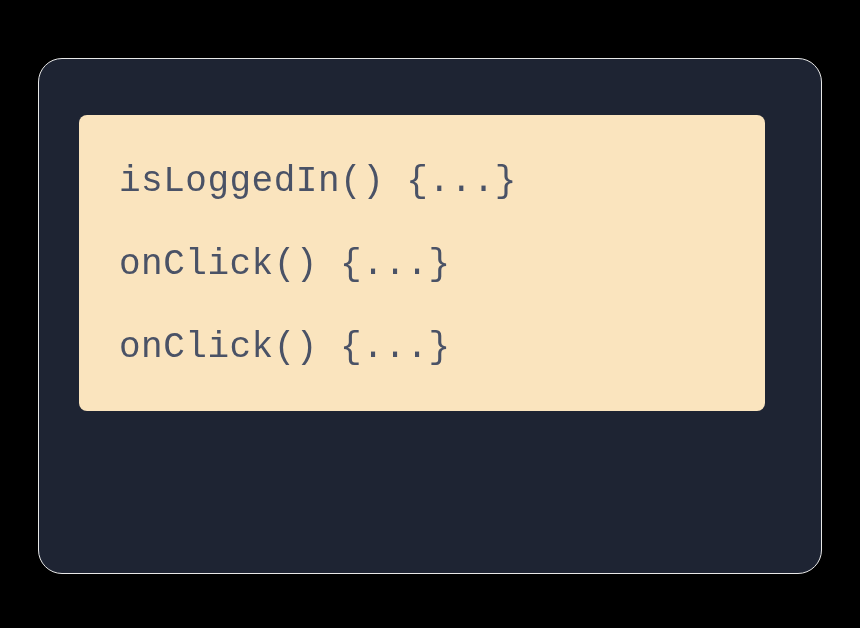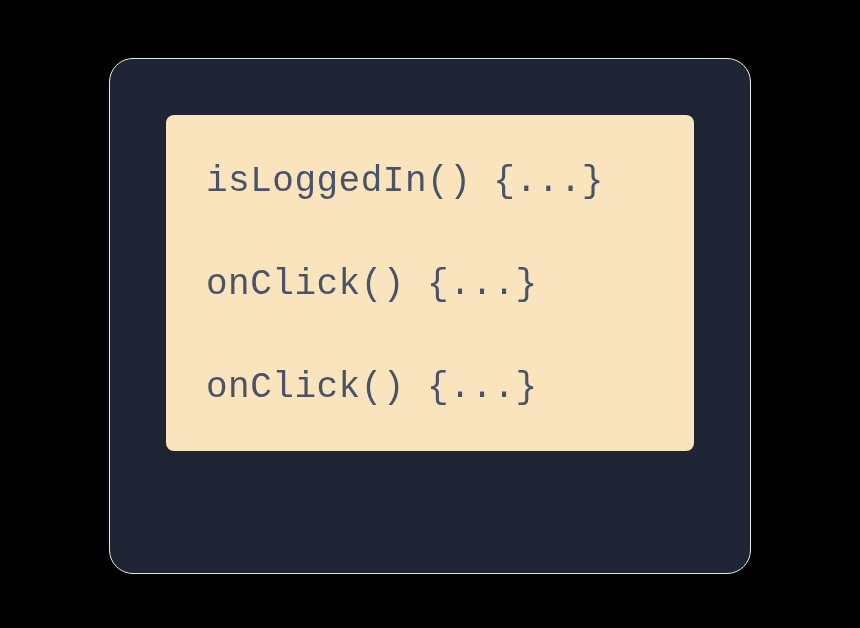--- a/index.html
+++ b/index.html
@@ -10,43 +10,43 @@
     body {
       width: 860px;
       height: 628px;
       background: #000000;
       display: flex;
       justify-content: center;
       align-items: flex-start;
       padding-top: 58px;
     }
     .outer-panel {
-      width: 642px;
+      width: 784px;
       height: 516px;
       background: #1e2433;
       border: 1px solid #e8e8e8;
       border-radius: 24px;
-      padding: 56px 56px 0 56px;
+      padding: 56px 56px 0 40px;
     }
     .code-block {
       width: 100%;
       background: #fae4be;
       border-radius: 8px;
       padding: 44px 40px 40px 40px;
     }
     .code-line {
       font-family: "SFMono-Regular", "Consolas", "Liberation Mono", "Menlo", "Courier New", monospace;
       font-size: 36px;
       line-height: 1.3;
       color: #4a5266;
       letter-spacing: 0.5px;
       white-space: pre;
     }
     .code-line + .code-line {
-      margin-top: 56px;
+      margin-top: 36px;
     }
   </style>
 </head>
 <body>
 
 <div class="outer-panel">
   <div class="code-block">
     <div class="code-line">isLoggedIn() {...}</div>
     <div class="code-line">onClick() {...}</div>
     <div class="code-line">onClick() {...}</div>

